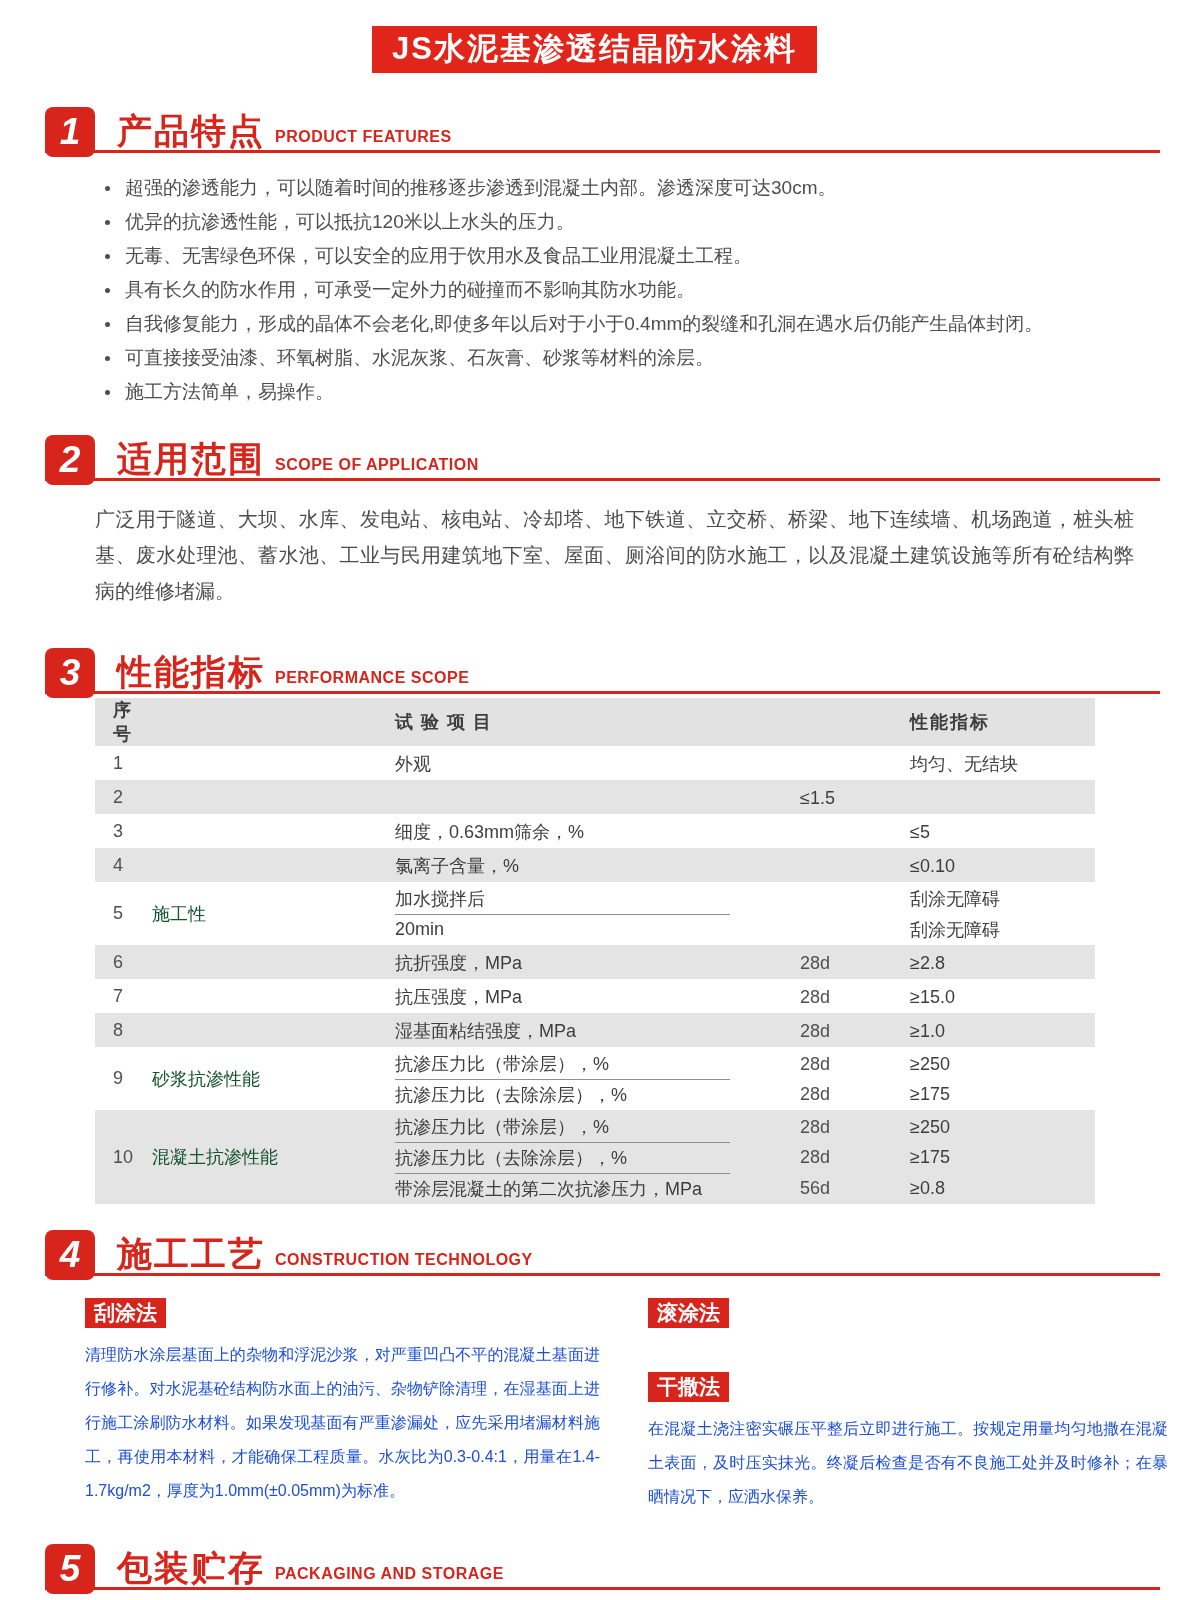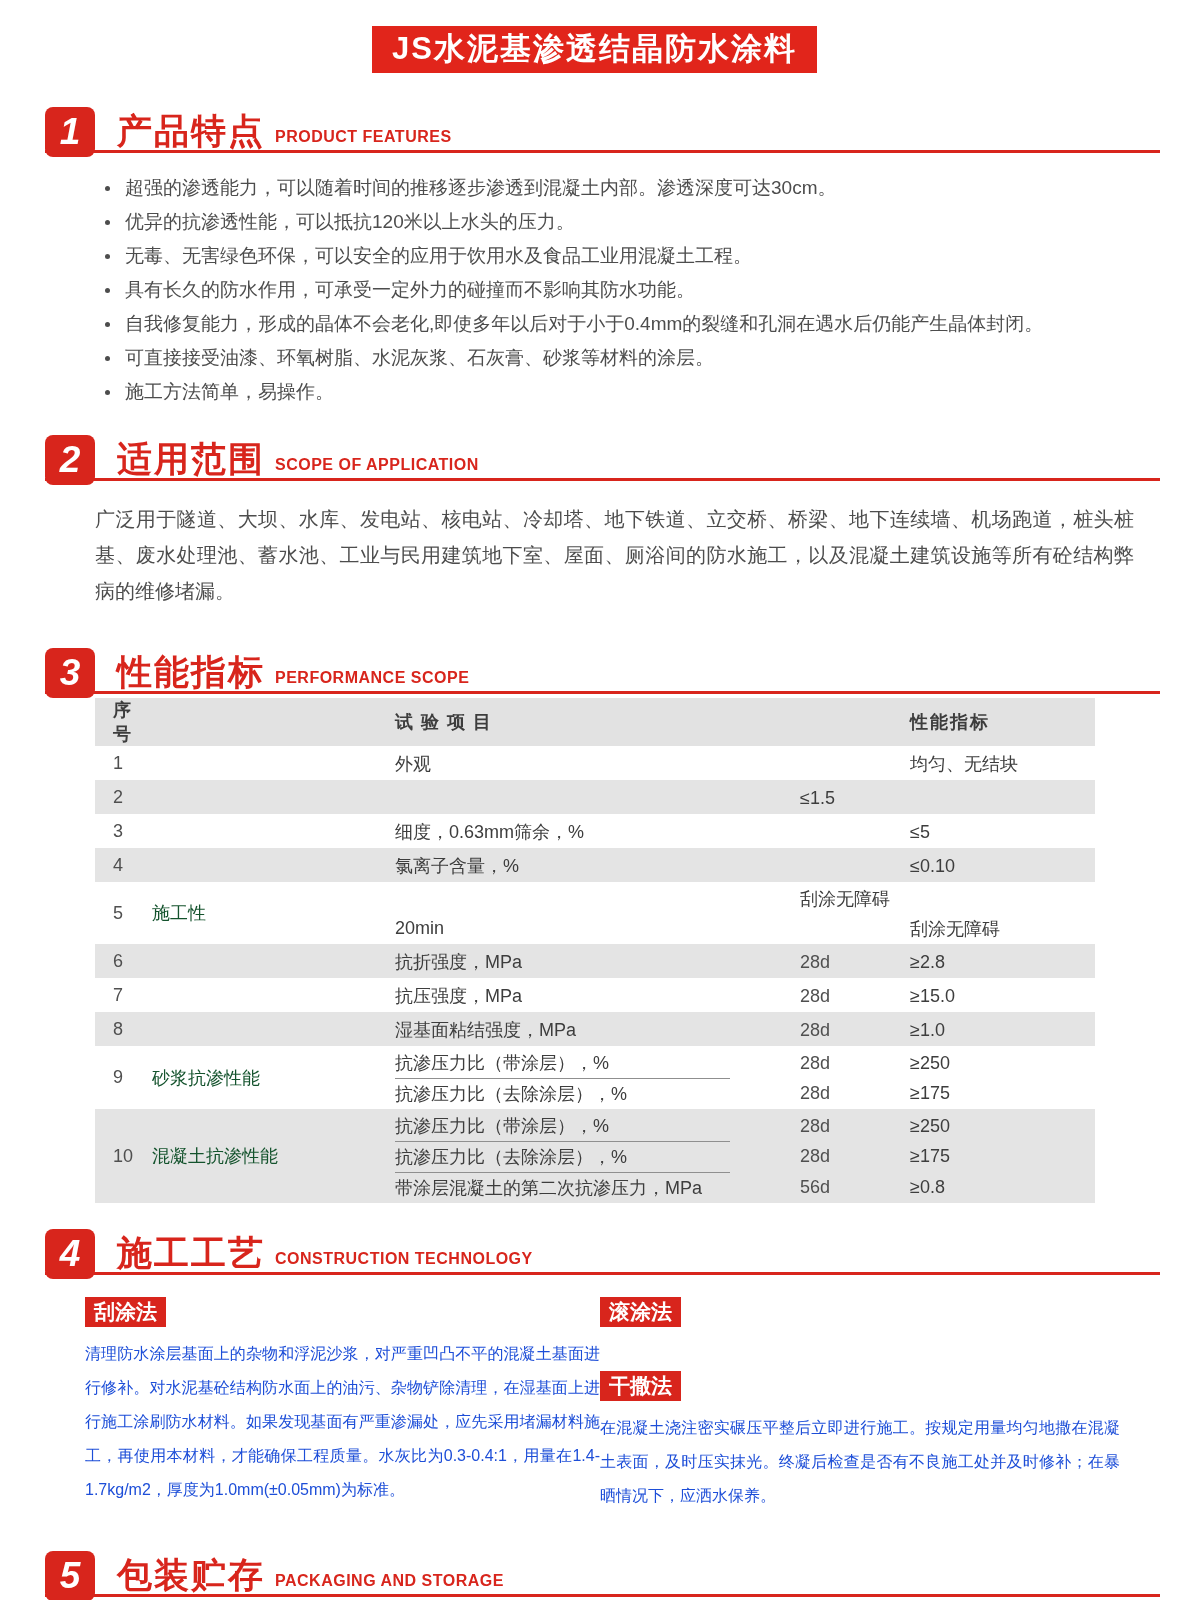--- a/index.html
+++ b/index.html
@@ -60,21 +60,21 @@
   .subrow { display:grid; grid-template-columns:405px 110px 1fr; align-items:center; min-height:31px; }
   .trow .subrow:first-child { padding-top:2px; }
   .subrow .c-item { position:relative; padding:3px 0; }
   .subrow.sep .c-item::after {
     content:""; position:absolute; left:0; right:70px; bottom:-1px;
     border-bottom:1px solid #8f8f8f;
   }
   .c-age { color:#4f4f4f; }
   .c-val { color:#3d3d3d; }
   
-  .methods { display:flex; margin:22px 35px 8px 85px; }
+  .methods { display:flex; margin:22px 35px 0 85px; gap:48px; }
   .m-col-left  { width:515px; flex:0 0 auto; }
   .m-col-right { width:520px; flex:0 0 auto; }
   .m-badge {
     display:inline-block; background:#d8251c; color:#fff;
     font-size:21px; font-weight:700; padding:2px 9px 3px 9px; line-height:1.2;
   }
   .m-body { margin-top:10px; font-size:16px; line-height:34px; color:#1d4ed8; text-align:justify; }
   .m-gap { height:44px; }
   
   .sp-a { height:34px; } .sp-b { height:26px; } .sp-c { height:24px; }
@@ -172,20 +172,21 @@
             <div class="c-age"></div>
             <div class="c-val">≤0.10</div>
           </div>
         </div>
       </div>
       <div class="trow">
         <div class="c-no">5</div>
         <div class="c-cat">施工性</div>
         <div class="c-sub">
           <div class="subrow sep">
+            <div class="c-item">加水搅拌后</div>
             <div class="c-age"></div>
             <div class="c-val">刮涂无障碍</div>
           </div>
           <div class="subrow">
             <div class="c-item">20min</div>
             <div class="c-age"></div>
             <div class="c-val">刮涂无障碍</div>
           </div>
         </div>
       </div>

